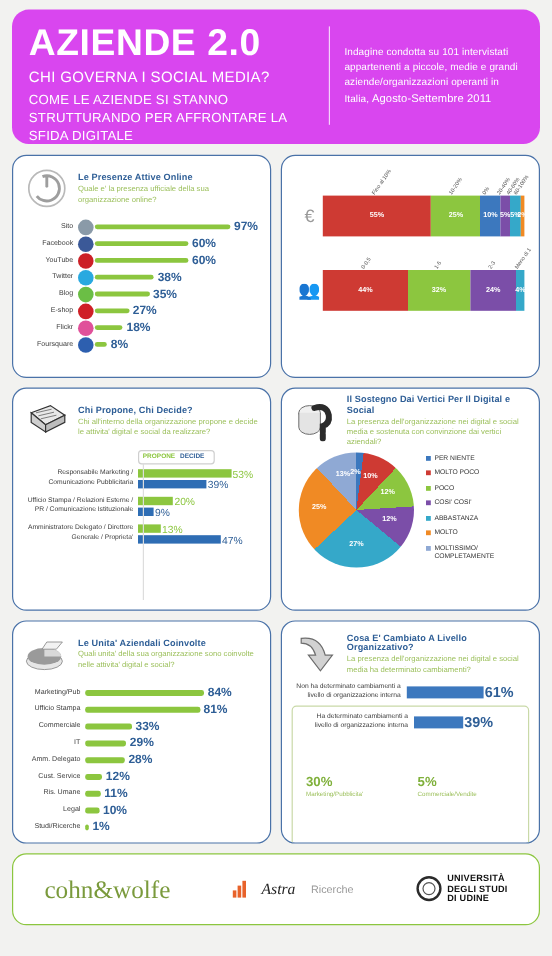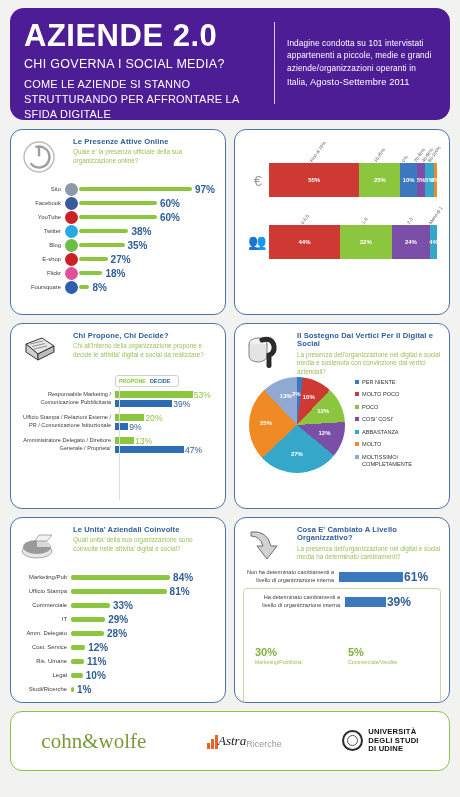--- a/index.html
+++ b/index.html
@@ -7,21 +7,21 @@
     width: 460px; height: 797px;
     background: #f2f2f0;
     font-family: "Liberation Sans", sans-serif;
     overflow: hidden;
     position: relative;
   }
   .page { width: 460px; height: 797px; padding: 8px 10px; position: relative; }
 
   
   .header {
-    background: #4c1d95;
+    background: #d946ef;
     border-radius: 14px;
     padding: 12px 14px 14px 14px;
     display: flex;
     align-items: stretch;
     height: 112px;
     margin-bottom: 9px;
   }
   .header-left { flex: 0 0 250px; padding-right: 10px; }
   .header-divider { width: 1px; background: rgba(255,255,255,0.75); margin: 2px 0; }
   .header-right { flex: 1; padding-left: 12px; display: flex; align-items: center; }
@@ -46,21 +46,21 @@
   .grid { display: flex; flex-wrap: wrap; gap: 8px; }
   .panel {
     width: 216px; height: 186px;
     background: #ffffff;
     border: 1.5px solid #4A72A8;
     border-radius: 12px;
     padding: 7px 8px;
     position: relative;
     overflow: hidden;
   }
-  .panel-head { display: flex; gap: 14px; margin-bottom: 4px; height: 40px; }
+  .panel-head { display: flex; gap: 6px; margin-bottom: 4px; height: 40px; align-items: center; }
   .panel-icon { flex: 0 0 40px; display: flex; align-items: center; justify-content: center; }
   .panel-titles { flex: 1; padding-top: 1px; }
   .panel-title {
     font-size: 7.6px; font-weight: bold; color: #2E5E96; letter-spacing: 0.1px;
     margin-bottom: 2px; line-height: 1.1;
   }
   .panel-q { font-size: 6.4px; color: #9BBF5A; line-height: 1.35; }
 
   
   .barlist { padding: 1px 2px 0 2px; }
@@ -122,21 +122,21 @@
   .p6pct { font-size: 11px; color: #7FB03A; font-weight: bold; line-height: 1; margin-top: 32px; }
   .p6sub { font-size: 5.2px; color: #9BBF5A; margin-top: 1px; }
 
   
   .footer {
     margin-top: 8px; height: 60px; background: #ffffff;
     border: 1.5px solid #8CC63F; border-radius: 12px;
     display: flex; align-items: center; justify-content: space-around;
   }
   .logo-cw { font-family: "Liberation Serif", serif; font-size: 21px; color: #7a9a3c; }
-  .logo-astra { display: flex; align-items: flex-end; gap: 0; }
+  .logo-astra { display: flex; align-items: center; gap: 13px; }
   .logo-astra .bars { display: flex; align-items: flex-end; gap: 1px; height: 14px; }
   .logo-astra .bars i { display: block; width: 3px; background: #E8622A; }
   .logo-astra .nm { font-family: "Liberation Serif", serif; font-size: 13px; color: #222; font-style: italic; }
   .logo-astra .rc { font-size: 9px; color: #999; }
   .logo-uni { display: flex; align-items: center; gap: 5px; }
   .uni-seal { width: 21px; height: 21px; border-radius: 50%; border: 2px solid #2b2b2b; position: relative; }
   .uni-seal::after { content:""; position:absolute; inset:3px; border-radius:50%; border:1px solid #555; }
   .uni-txt { font-size: 7.6px; font-weight: bold; color: #111; line-height: 1.18; letter-spacing: 0.2px; }
 </style>
 </head>

